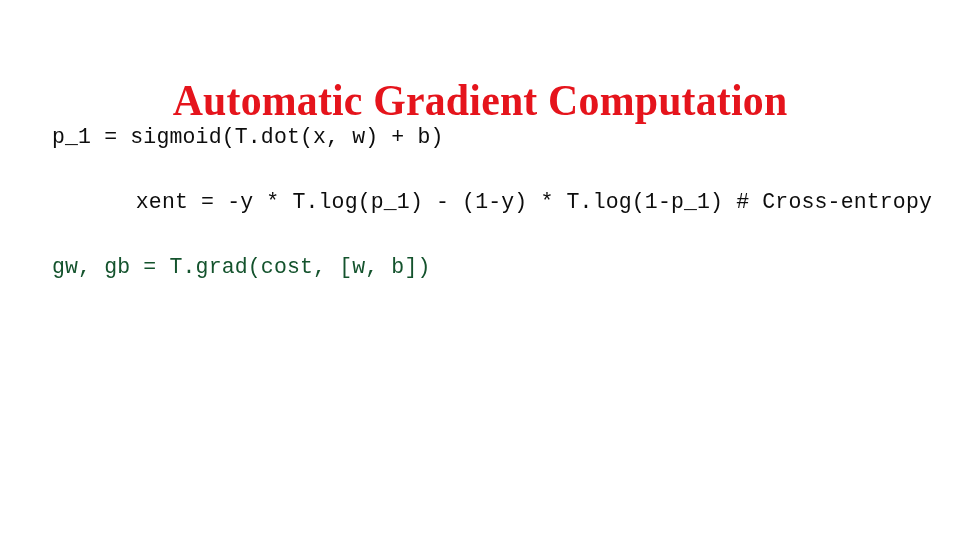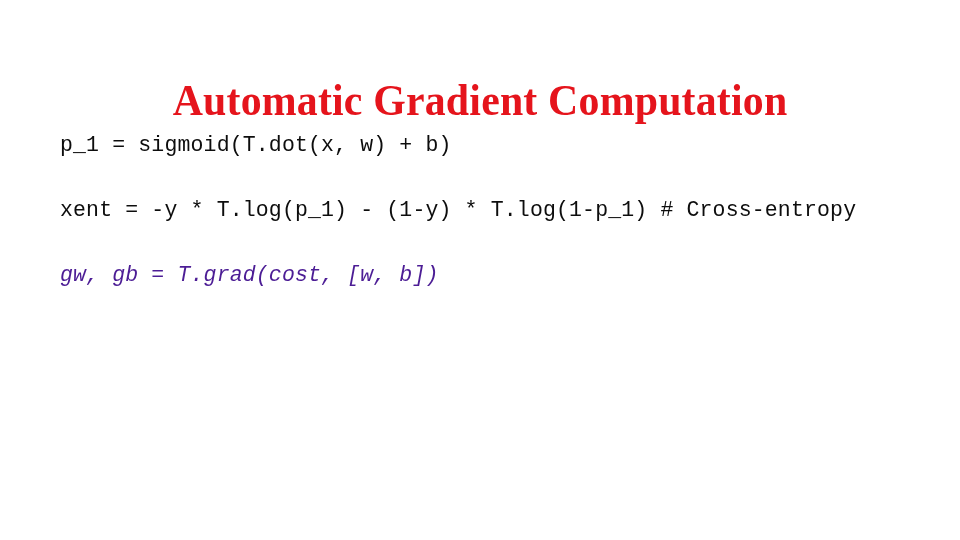--- a/index.html
+++ b/index.html
@@ -51,37 +51,37 @@
     font-family: "Liberation Mono", "DejaVu Sans Mono", monospace;
     font-size: 21.5px;
     line-height: 30px;
     color: #0d0d0d;
     letter-spacing: 0.15px;
   }
 
   .code-line {
     white-space: pre-wrap;
     word-break: normal;
-    margin: 8px;
+    margin: 0;
   }
 
   
   .code-line + .code-line {
     margin-top: 35px;
   }
 
   .code-line.wraps {
     text-indent: 0;
     padding-left: 36px;
     text-indent: -36px;
+    text-align: right;
   }
 
   .code-line.red {
-    color: #4c1d95;
-    font-style: italic;
+    color: #14532d;
   }
 </style>
 </head>
 <body>
 
 <div class="slide">
 
   <h1 class="slide-title">Automatic Gradient Computation</h1>
 
   <div class="code-body">

